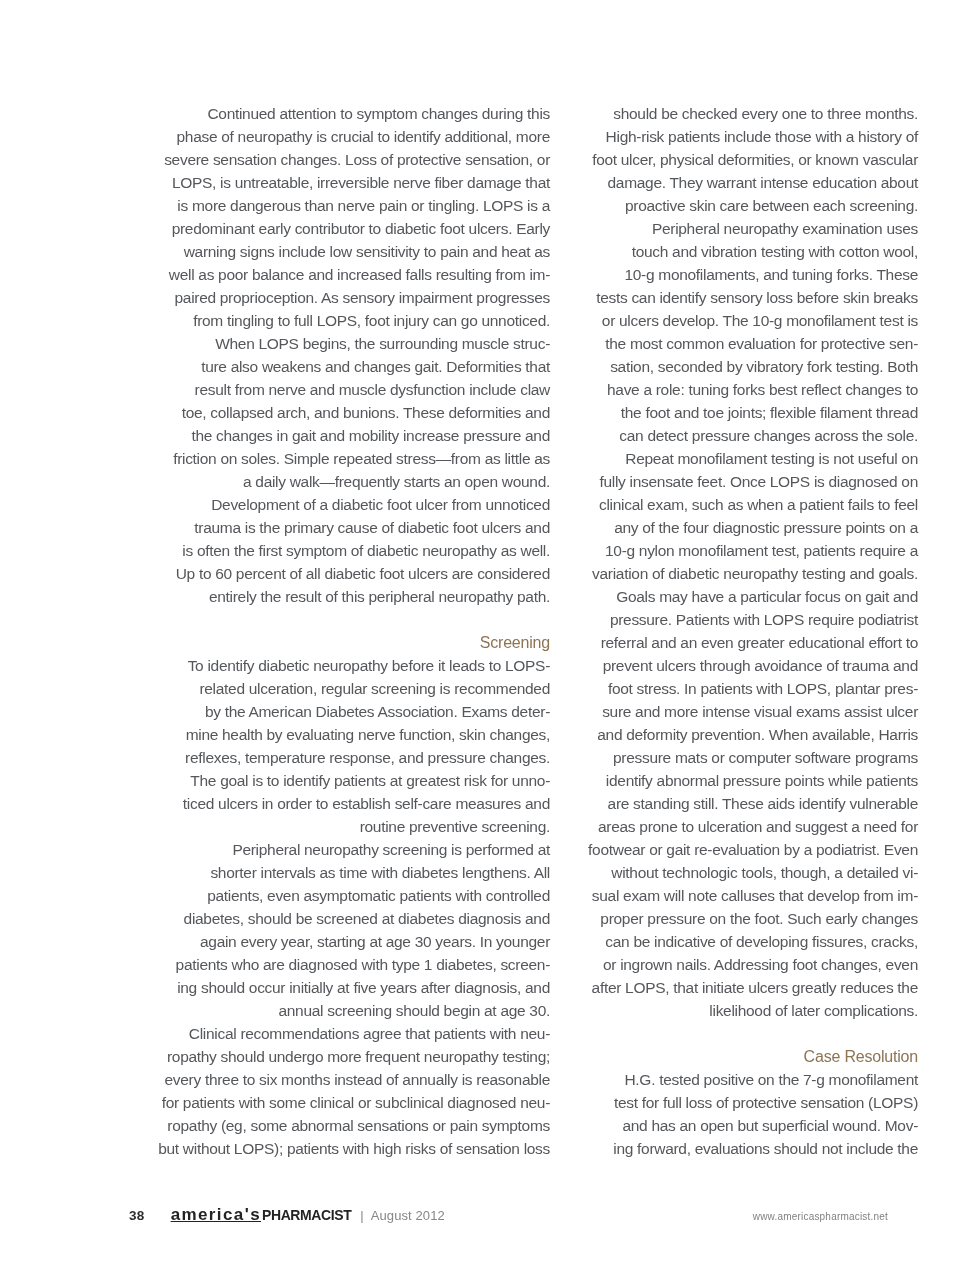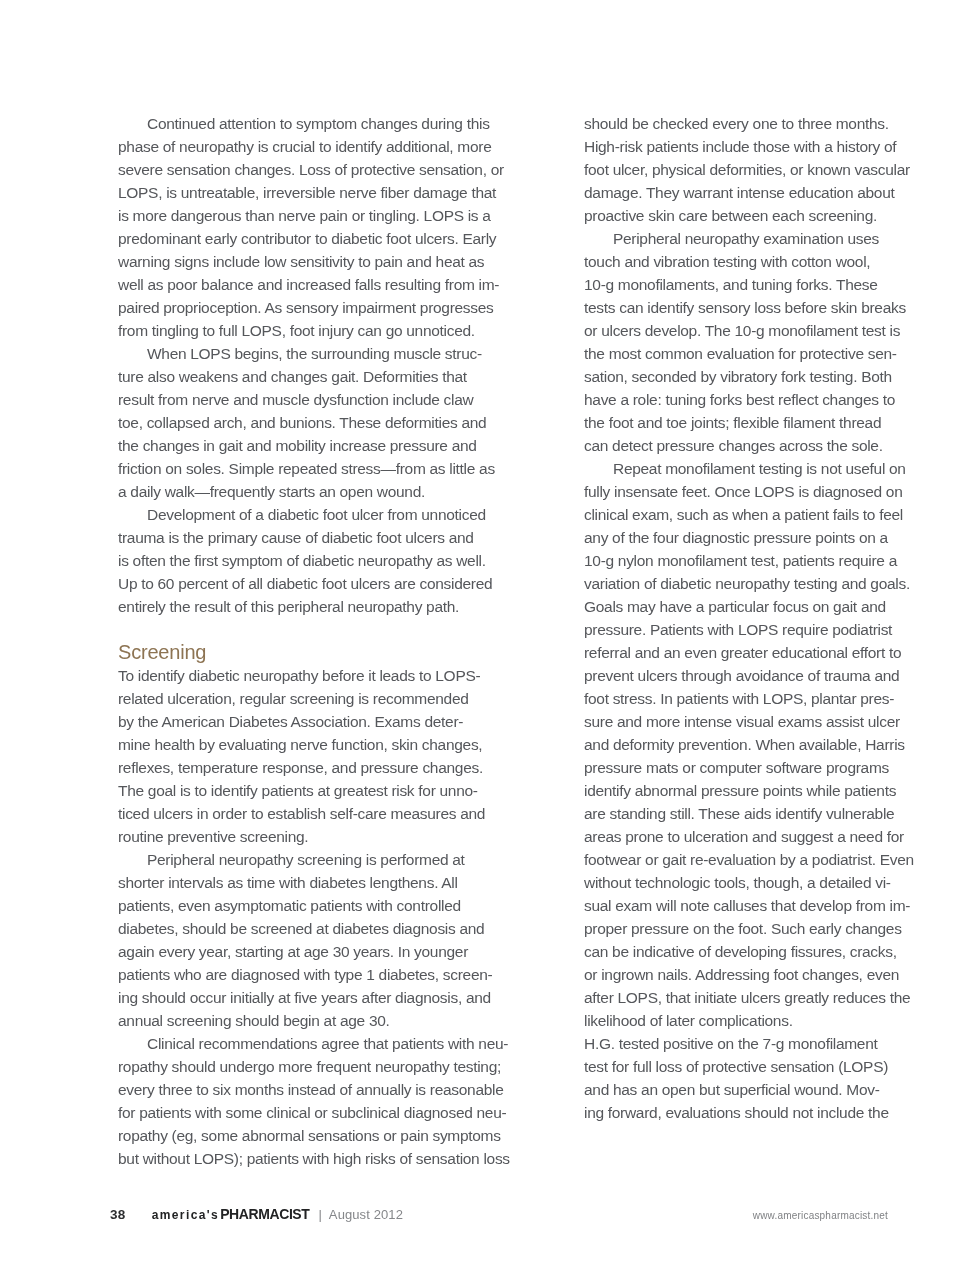--- a/index.html
+++ b/index.html
@@ -10,64 +10,66 @@
   .page {
     position: relative;
     width: 960px;
     height: 1284px;
     background: #ffffff;
     overflow: hidden;
     font-family: "Liberation Sans", sans-serif;
   }
   .col {
     position: absolute;
-    top: 112px;
+    top: 102px;
     color: #55575b;
     font-size: 15.5px;
     line-height: 23px;
     letter-spacing: -0.3px;
+    text-align: right;
   }
   .col-left  { left: 118px; width: 432px; }
-  .col-right { left: 546px; width: 372px; margin-left: 38px; }
+  .col-right { left: 546px; width: 372px; }
   .para {
     margin: 0;
     white-space: pre;
   }
   .indent { text-indent: 29px; }
   .section-heading {
     margin: 23px 0 0 0;
-    font-size: 20px;
+    font-size: 16px;
     font-weight: 400;
     line-height: 23px;
     letter-spacing: -0.2px;
     color: #8d7453;
   }
   .footer {
     position: absolute;
-    left: 110px;
+    left: 129px;
     right: 72px;
     top: 1205px;
     display: flex;
     justify-content: space-between;
     align-items: baseline;
   }
   .footer-left { display: flex; align-items: baseline; }
   .page-num {
     font-weight: 700;
     font-size: 13.5px;
     color: #2d2e30;
     letter-spacing: 0.3px;
     margin-right: 26px;
   }
   .brand { display: inline-flex; align-items: baseline; }
   .brand-script {
     font-weight: 700;
-    font-size: 12px;
+    font-size: 17px;
     letter-spacing: 1.4px;
     color: #222324;
+    text-decoration: underline;
   }
   .brand-title {
     font-weight: 700;
     font-size: 14px;
     letter-spacing: -0.4px;
     color: #222324;
     margin-left: 1px;
     transform: scaleY(1.05);
     transform-origin: bottom;
   }
@@ -175,20 +177,21 @@
 are standing still. These aids identify vulnerable
 areas prone to ulceration and suggest a need for
 footwear or gait re-evaluation by a podiatrist. Even
 without technologic tools, though, a detailed vi-
 sual exam will note calluses that develop from im-
 proper pressure on the foot. Such early changes
 can be indicative of developing fissures, cracks,
 or ingrown nails. Addressing foot changes, even
 after LOPS, that initiate ulcers greatly reduces the
 likelihood of later complications.</p>
+    <h2 class="section-heading">Case Resolution</h2>
     <p class="para">H.G. tested positive on the 7-g monofilament
 test for full loss of protective sensation (LOPS)
 and has an open but superficial wound. Mov-
 ing forward, evaluations should not include the</p>
   </div>
 
   <div class="footer">
     <div class="footer-left">
       <span class="page-num">38</span>
       <span class="brand">

